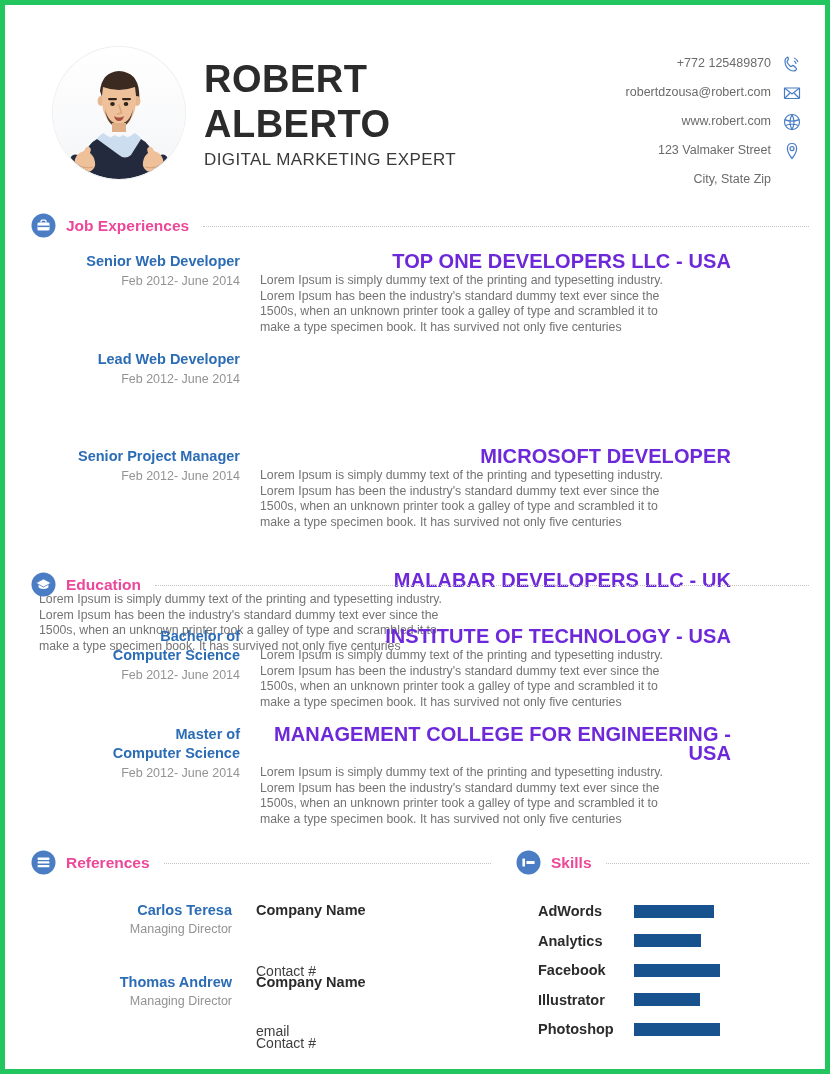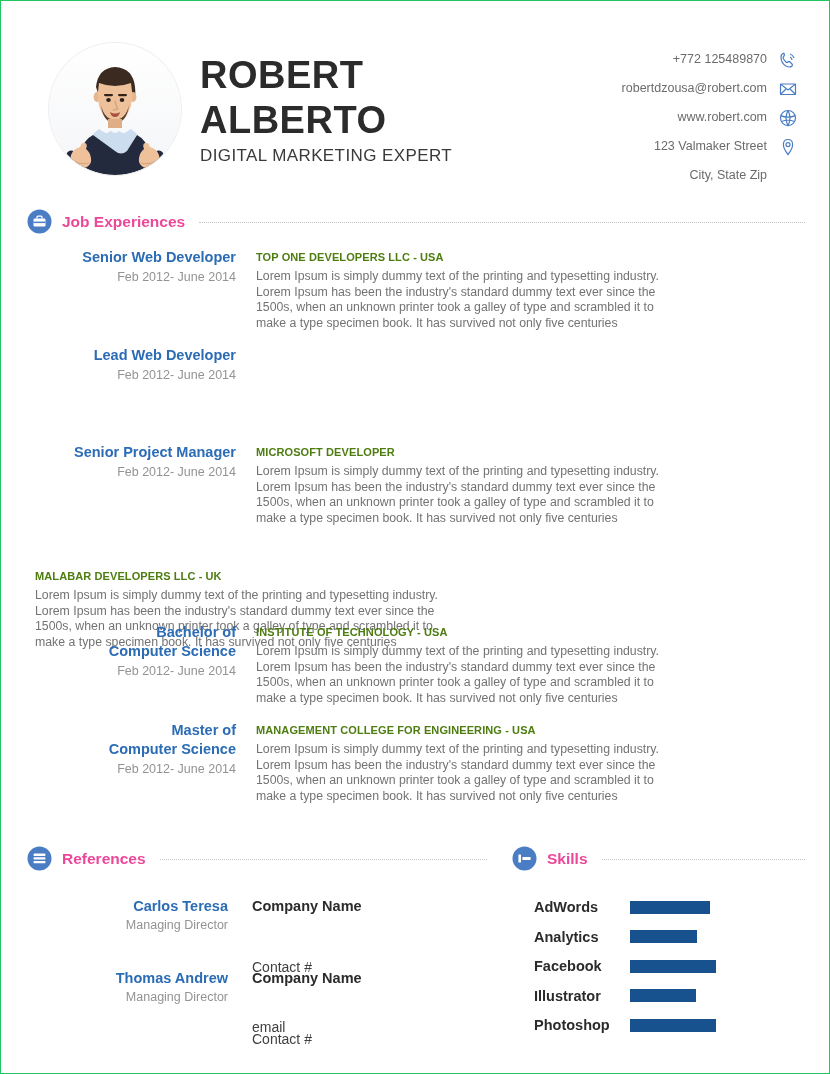--- a/index.html
+++ b/index.html
@@ -9,21 +9,21 @@
   }
   body {
     font-family: "Liberation Sans", sans-serif;
     -webkit-font-smoothing: antialiased;
   }
   .page {
     position: relative;
     width: 830px;
     height: 1074px;
     background: #ffffff;
-    border: 1px solid #22c55e;
+    border: 5px solid #22c55e;
     box-sizing: border-box;
     overflow: hidden;
   }
 
   
   .header {
     position: absolute;
     left: 0; top: 0;
     width: 830px;
     height: 186px;
@@ -134,25 +134,26 @@
     font-size: 12.5px;
     color: #939393;
     line-height: 19px;
     margin-top: 1px;
   }
   .entry-right {
     flex: 1 1 auto;
     padding-left: 8px;
   }
   .entry-org {
-    font-size: 11px;
-    font-weight: bold;
-    color: #4d7c0f;
+    font-size: 20px;
+    font-weight: bold;
+    color: #6d28d9;
     letter-spacing: 0.1px;
     line-height: 19px;
+    text-align: right;
   }
   .entry-desc {
     font-size: 12.3px;
     color: #737373;
     line-height: 15.6px;
     margin-top: 2px;
     width: 430px;
   }
 
   
@@ -374,20 +375,32 @@
     <div class="entry-left">
       <div class="entry-title">Senior Project Manager</div>
       <div class="entry-date">Feb 2012- June 2014</div>
     </div>
     <div class="entry-right">
       <div class="entry-org">MICROSOFT DEVELOPER</div>
       <div class="entry-desc">Lorem Ipsum is simply dummy text of the printing and typesetting industry. Lorem Ipsum has been the industry's standard dummy text ever since the 1500s, when an unknown printer took a galley of type and scrambled it to make a type specimen book. It has survived not only five centuries</div>
     </div>
   </div>
 
+  <div class="section-head" style="left:26px; top:567px; width:778px;">
+    <span class="sec-icon">
+      <svg width="25" height="25" viewBox="0 0 25 25">
+        <circle cx="12.5" cy="12.5" r="12" fill="#4a7dc4"></circle>
+        <path d="M12.5 7 L20 11 L12.5 15 L5 11 Z" fill="#ffffff"></path>
+        <path d="M7.6 12.3 v3.2 q4.9 3 9.8 0 v-3.2 L12.5 15 Z" fill="#ffffff"></path>
+        <path d="M12.5 7 L20 11 L12.5 15 L5 11 Z" fill="none" stroke="#4a7dc4" stroke-width="0.7"></path>
+      </svg>
+    </span>
+    <span class="sec-title">Education</span>
+    <span class="sec-dots"></span>
+  </div>
 
   <div class="entry" style="left:26px; top:622px; width:700px;">
     <div class="entry-left">
       <div class="entry-title">Bachelor of</div>
       <div class="entry-title">Computer Science</div>
       <div class="entry-date">Feb 2012- June 2014</div>
     </div>
     <div class="entry-right">
       <div class="entry-org">INSTITUTE OF TECHNOLOGY - USA</div>
       <div class="entry-desc">Lorem Ipsum is simply dummy text of the printing and typesetting industry. Lorem Ipsum has been the industry's standard dummy text ever since the 1500s, when an unknown printer took a galley of type and scrambled it to make a type specimen book. It has survived not only five centuries</div>

